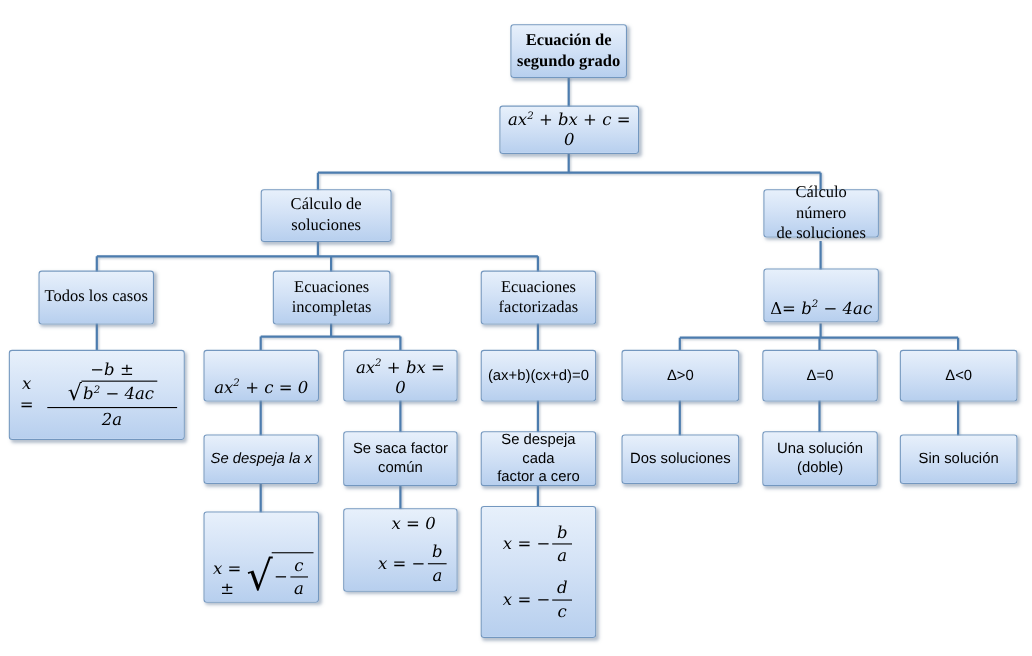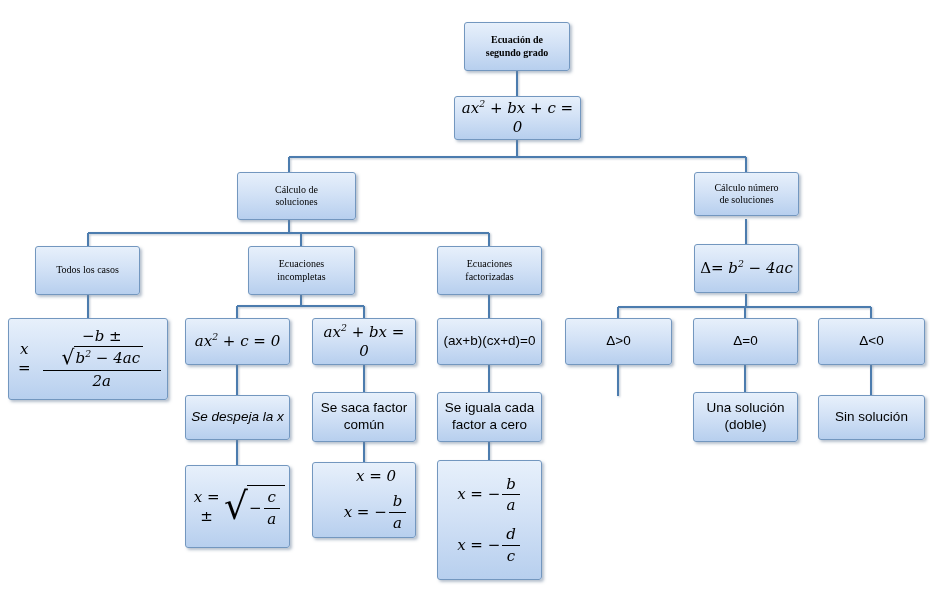--- a/index.html
+++ b/index.html
@@ -8,25 +8,25 @@
     font-family:"Liberation Serif", serif;color:#000;overflow:hidden;
   }
   svg.connectors{position:absolute;left:0;top:0;width:938px;height:596px;
     filter:drop-shadow(1px 1px 1px rgba(100,120,145,0.45));}
   .box{
     position:absolute;box-sizing:border-box;
     border:1.4px solid #7397bf;border-radius:3px;
     background:linear-gradient(to bottom,#e7f0fb 0%,#d3e2f6 45%,#b7cfee 100%);
     box-shadow:2px 2px 3px rgba(110,130,155,0.5);
     display:flex;flex-direction:column;align-items:center;justify-content:center;
-    text-align:center;font-size:10px;line-height:1.25;padding:2px 4px;
+    text-align:center;font-size:15px;line-height:1.25;padding:2px 4px;
   }
   .bold{font-weight:bold;}
   .sans{font-family:"Liberation Sans", sans-serif;font-size:13.5px;}
-  .math{font-family:"DejaVu Serif", serif;font-style:italic;font-size:15px;}
+  .math{font-family:"DejaVu Serif", serif;font-style:italic;font-size:15px;align-items:flex-end;}
   .math .upright{font-style:normal;}
   .row{display:flex;flex-direction:row;align-items:center;justify-content:center;}
   .col{display:flex;flex-direction:column;align-items:center;justify-content:center;gap:8px;}
   sup{font-size:0.62em;line-height:0;}
   .frac{display:inline-flex;flex-direction:column;vertical-align:middle;text-align:center;margin:0 2px;}
   .frac .num{border-bottom:1.2px solid #000;padding:0 4px 1px;display:block;}
   .frac .den{padding-top:1px;display:block;}
   .sqrt{display:inline-flex;align-items:center;margin-left:1px;}
   .sqrt .sign{font-style:normal;margin-right:-1px;line-height:0.8;font-size:135%;}
   .sqrt .sign.tall{font-size:250%;line-height:0.55;}
@@ -130,21 +130,21 @@
   <div class="box sans" style="left:185px;top:395px;width:105px;height:45px;font-style:italic;">
     <span>Se despeja la x</span>
   </div>
 
   <div class="box sans" style="left:312px;top:392px;width:104px;height:50px;">
     <span class="stack2">Se saca factor</span>
     <span class="stack2">común</span>
   </div>
 
   <div class="box sans" style="left:437px;top:392px;width:105px;height:50px;">
-    <span class="stack2">Se iguala cada</span>
+    <span class="stack2">Se despeja cada</span>
     <span class="stack2">factor a cero</span>
   </div>
 
   <div class="box math" style="left:185px;top:465px;width:105px;height:83px;flex-direction:row;">
     <span>x = ±</span>
     <span class="sqrt">
         <span class="sign tall">√</span>
         <span class="radicand">
           <span>−</span>
           <span class="frac">
@@ -188,20 +188,23 @@
   </div>
 
   <div class="box sans" style="left:693px;top:318px;width:105px;height:47px;justify-content:center;">
     <span>Δ=0</span>
   </div>
 
   <div class="box sans" style="left:818px;top:318px;width:107px;height:47px;">
     <span>Δ&lt;0</span>
   </div>
 
+  <div class="box sans" style="left:565px;top:395px;width:107px;height:45px;">
+    <span>Dos soluciones</span>
+  </div>
 
   <div class="box sans" style="left:693px;top:392px;width:105px;height:50px;">
     <span class="stack2">Una solución</span>
     <span class="stack2">(doble)</span>
   </div>
 
   <div class="box sans" style="left:818px;top:395px;width:107px;height:45px;">
     <span>Sin solución</span>
   </div>
 

